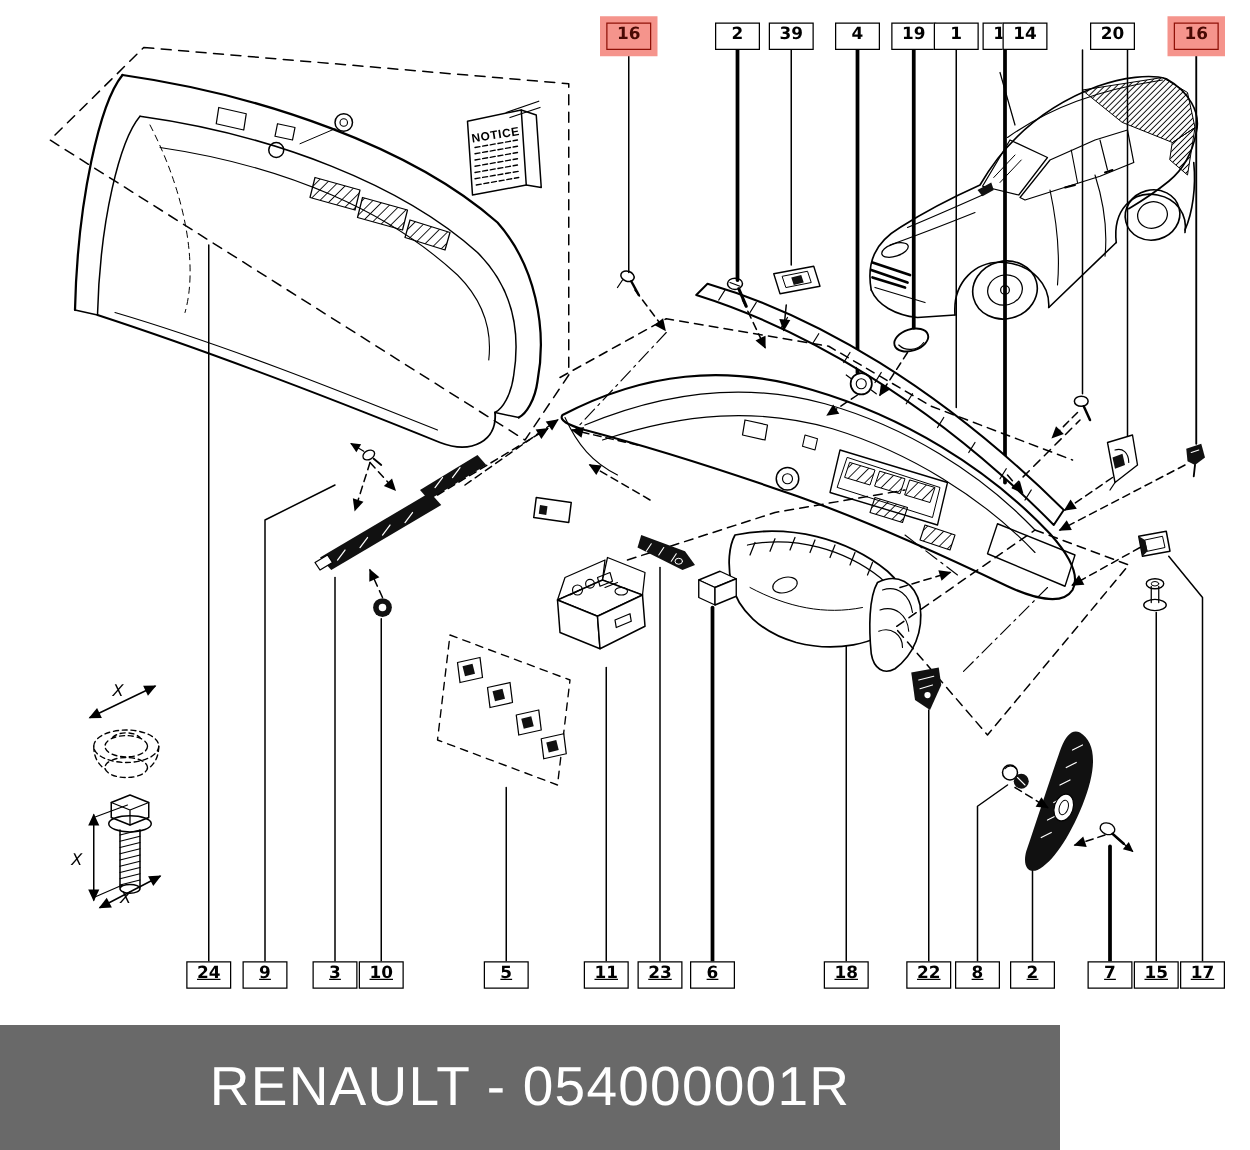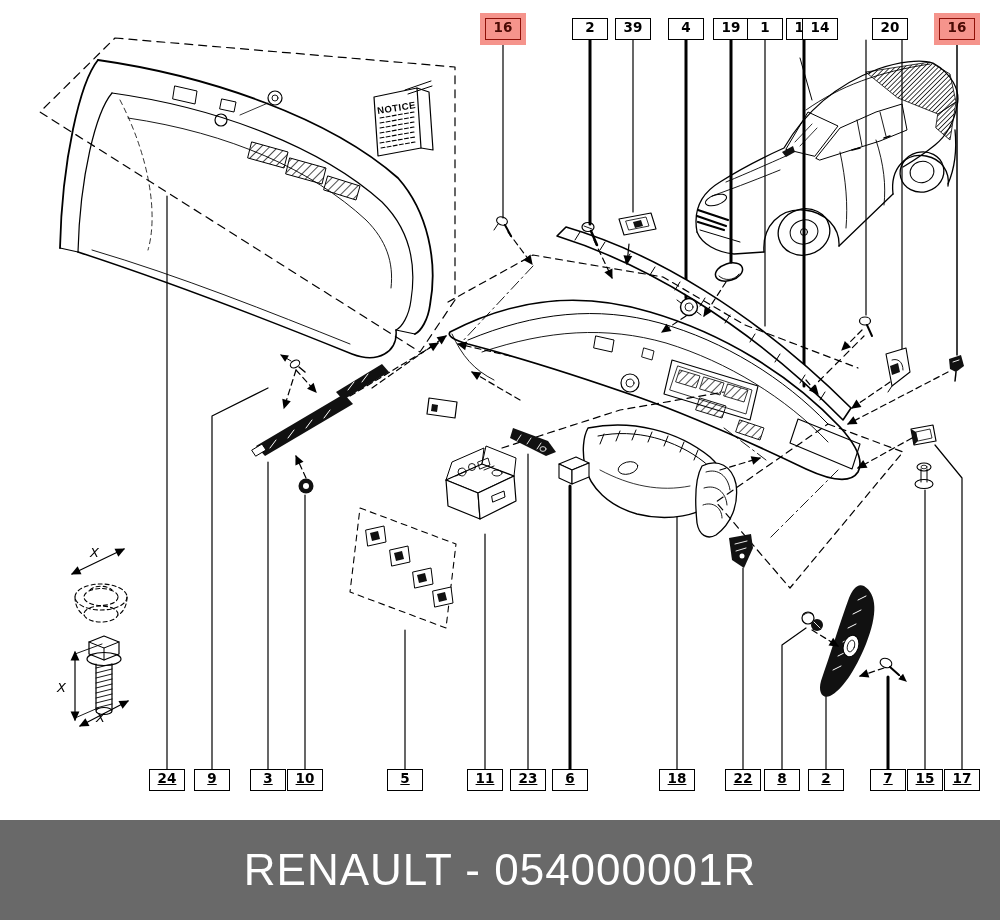--- a/index.html
+++ b/index.html
@@ -5,21 +5,21 @@
   html,body{margin:0;padding:0;background:#fff;}
   .stage{position:relative;width:1000px;height:920px;background:#fff;overflow:hidden;
          font-family:"Liberation Sans",sans-serif;}
   .art{position:absolute;left:0;top:0;}
   .co{position:absolute;top:18px;transform:translateX(-50%);
       width:36px;height:22px;box-sizing:border-box;border:1.6px solid #000;background:#fff;
       display:flex;align-items:flex-start;justify-content:center;
       font:bold 13.5px "DejaVu Sans",sans-serif;color:#000;}
   .co.b{top:769px;text-decoration:underline;}
   .co.hl{background:#f5948c;border-color:#8f1007;color:#4a0a04;box-shadow:0 0 0 5px #f5948c;}
-  .footer{position:absolute;left:0;top:820px;width:1000px;height:100px;background:#696969;
+  .footer{position:absolute;left:0;top:820px;width:848px;height:100px;background:#696969;
           display:flex;align-items:center;justify-content:center;gap:64px;
           color:#fff;font-family:"Liberation Sans",sans-serif;font-size:44px;letter-spacing:1px;
           white-space:nowrap;}
 </style>
 </head>
 <body>
 
 <div class="stage">
 
 <svg class="art" width="1000" height="820" viewBox="0 0 1000 820" fill="none" stroke="#000" stroke-width="1.2" stroke-linecap="round" stroke-linejoin="round">

